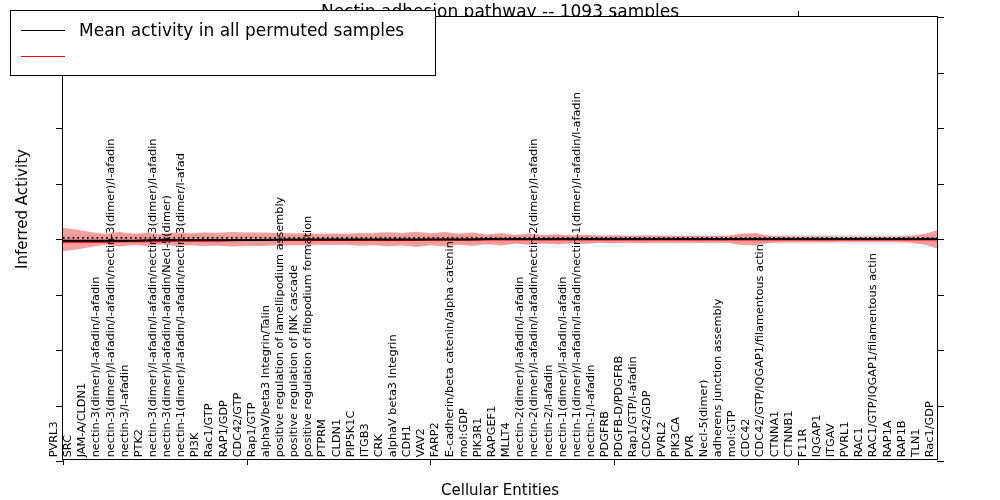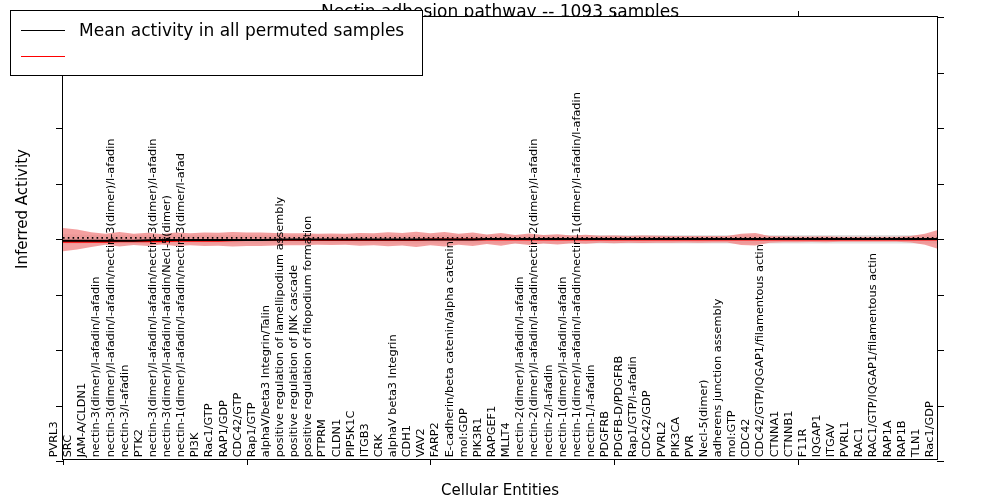--- a/index.html
+++ b/index.html
@@ -39,21 +39,21 @@
     font-size:11.3px;line-height:11.3px;color:#000;
     transform-origin:left bottom;
     transform:rotate(-90deg);
     white-space:nowrap;
   }
 
   
   #legend{
     position:absolute;left:10px;top:10px;
     border:1.3px solid #000;background:#fff;
-    padding:6px 18px 6px 10px;
+    padding:6px 31px 6px 10px;
     z-index:40;
   }
   .lgrow{display:flex;align-items:center;height:26px;}
   .lgline{width:44px;height:0;border-top:1.7px solid #000;margin-right:14px;}
   .lgline.red{border-top-color:#ff0000;}
   .lgtxt{font-size:17px;color:#000;white-space:nowrap;}
 
   svg{display:block;}
 </style>
 </head>

